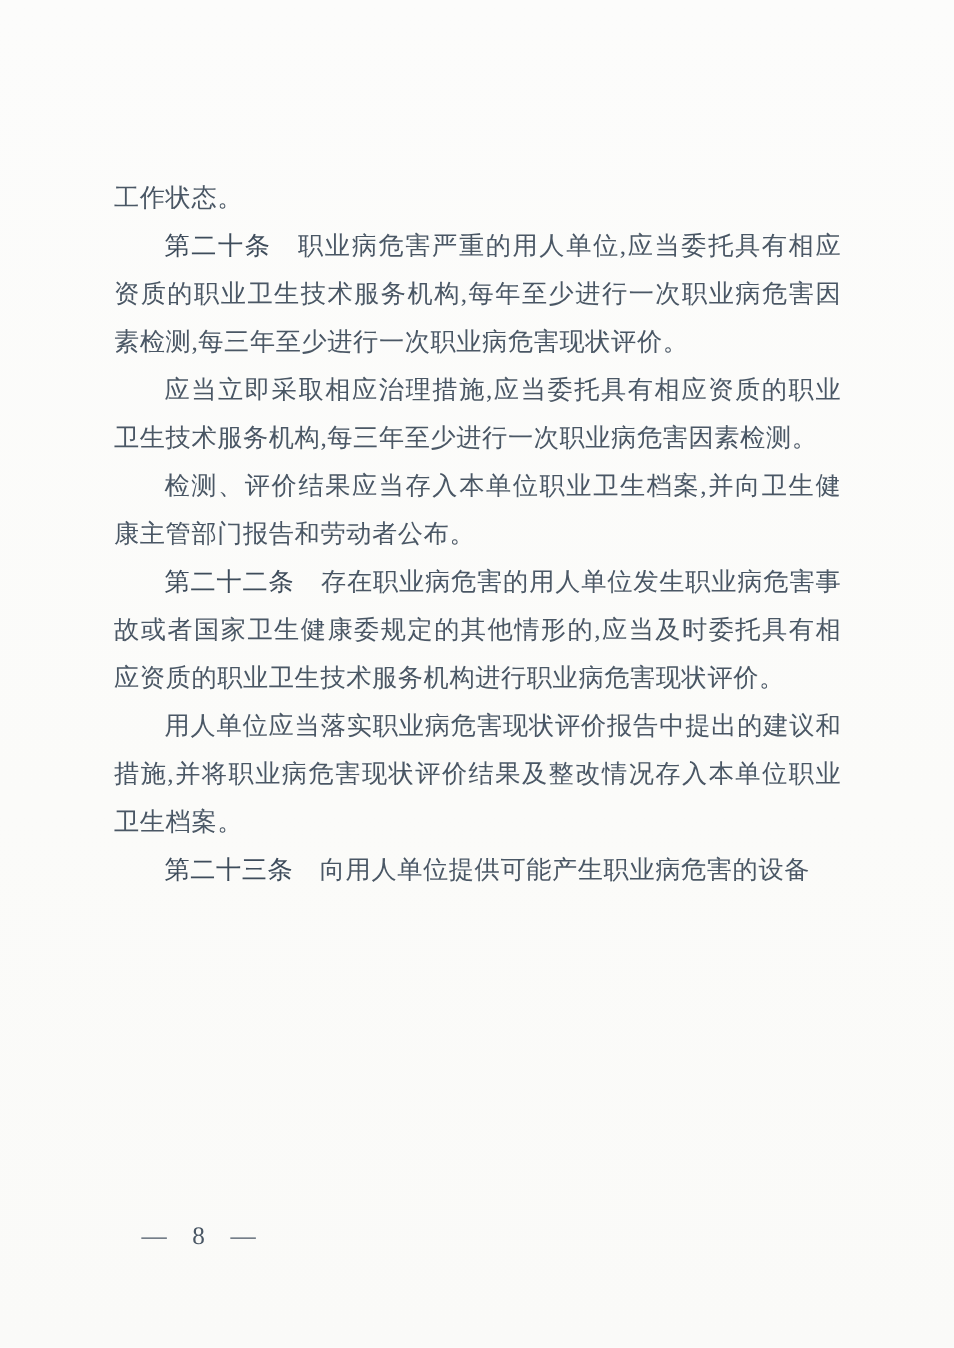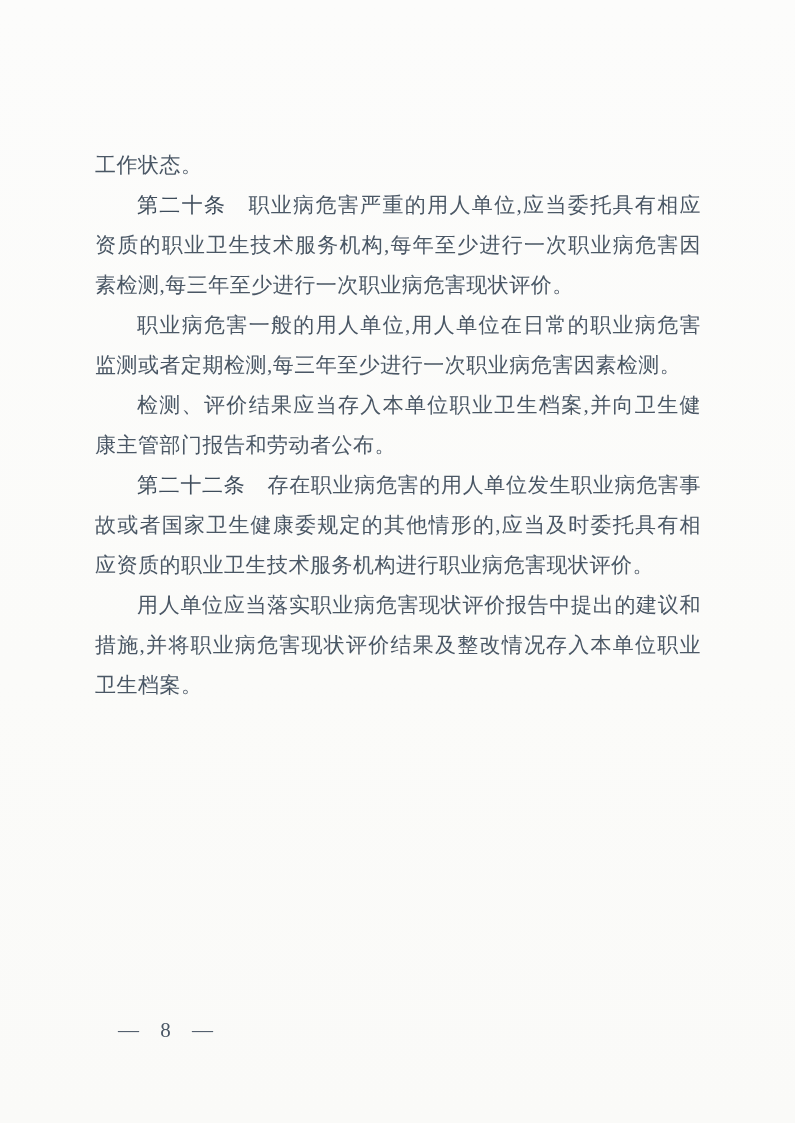--- a/index.html
+++ b/index.html
@@ -62,27 +62,28 @@
 <body>
 
 <div class="doc-page">
 
   <div class="text-block">
 
     <p class="para no-indent"><span>工作状态。</span></p>
 
     <p class="para"><span class="article-heading">第二十条</span><span>职业病危害严重的用人单位,应当委托具有相应资质的职业卫生技术服务机构,每年至少进行一次职业病危害因素检测,每三年至少进行一次职业病危害现状评价。</span></p>
 
-    <p class="para"><span>职业病危害一般的用人单位,用人单位在日常的职业病危害监测或者定期检测,每三年至少进行一次职业病危害因素检测。</span></p>
+    <p class="para"><span>应当立即采取相应治理措施,应当委托具有相应资质的职业卫生技术服务机构,每三年至少进行一次职业病危害因素检测。</span></p>
 
     <p class="para"><span>检测、评价结果应当存入本单位职业卫生档案,并向卫生健康主管部门报告和劳动者公布。</span></p>
 
     <p class="para"><span class="article-heading">第二十二条</span><span>存在职业病危害的用人单位发生职业病危害事故或者国家卫生健康委规定的其他情形的,应当及时委托具有相应资质的职业卫生技术服务机构进行职业病危害现状评价。</span></p>
 
     <p class="para"><span>用人单位应当落实职业病危害现状评价报告中提出的建议和措施,并将职业病危害现状评价结果及整改情况存入本单位职业卫生档案。</span></p>
 
 
+    <p class="para"><span class="article-heading">第二十三条</span><span>向用人单位提供可能产生职业病危害的设备</span></p>
 
   </div>
 
   <div class="page-number">— 8 —</div>
 
 </div>
 
 </body></html>

